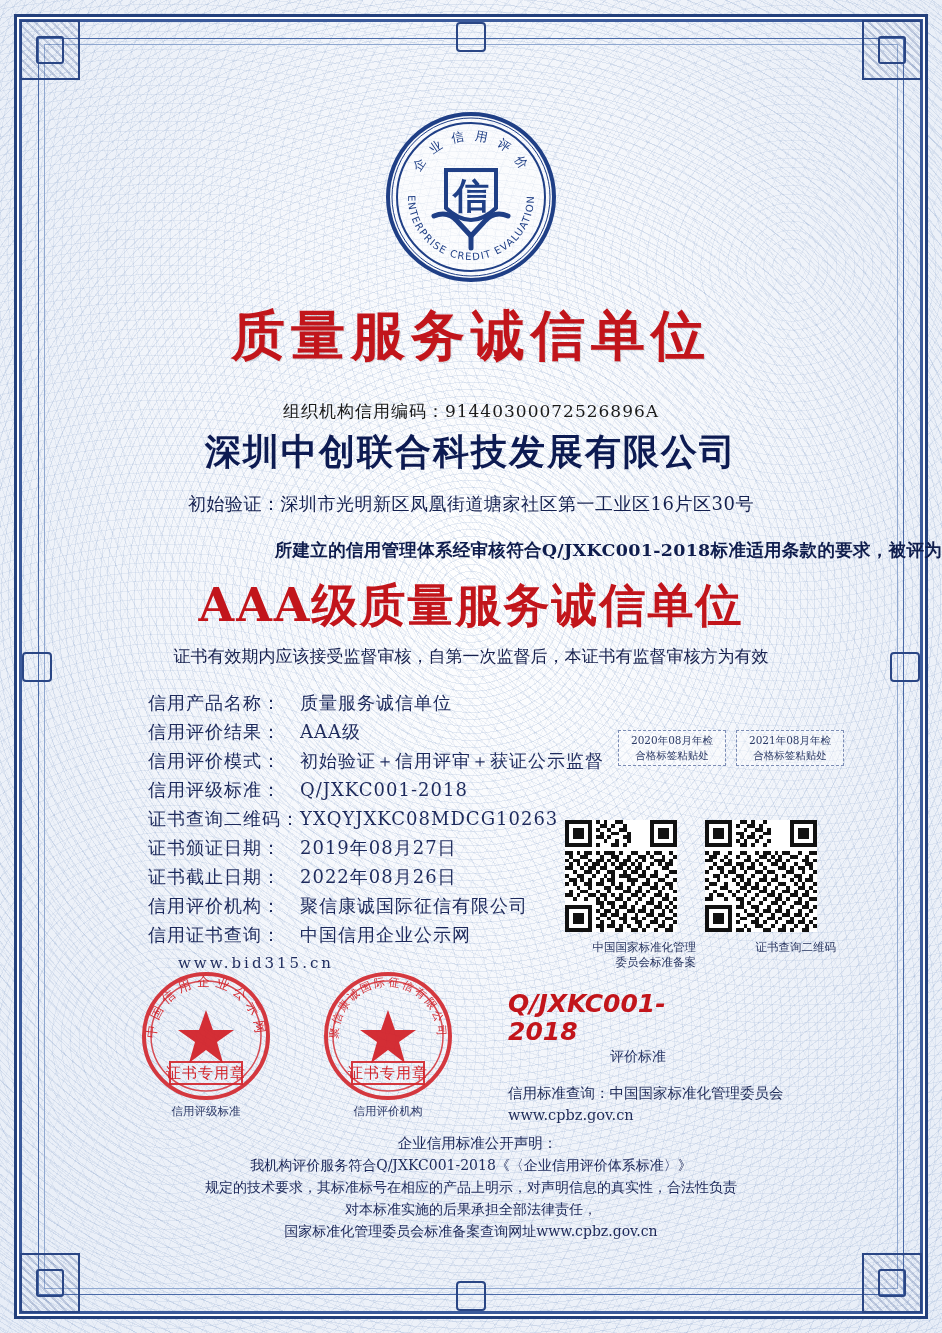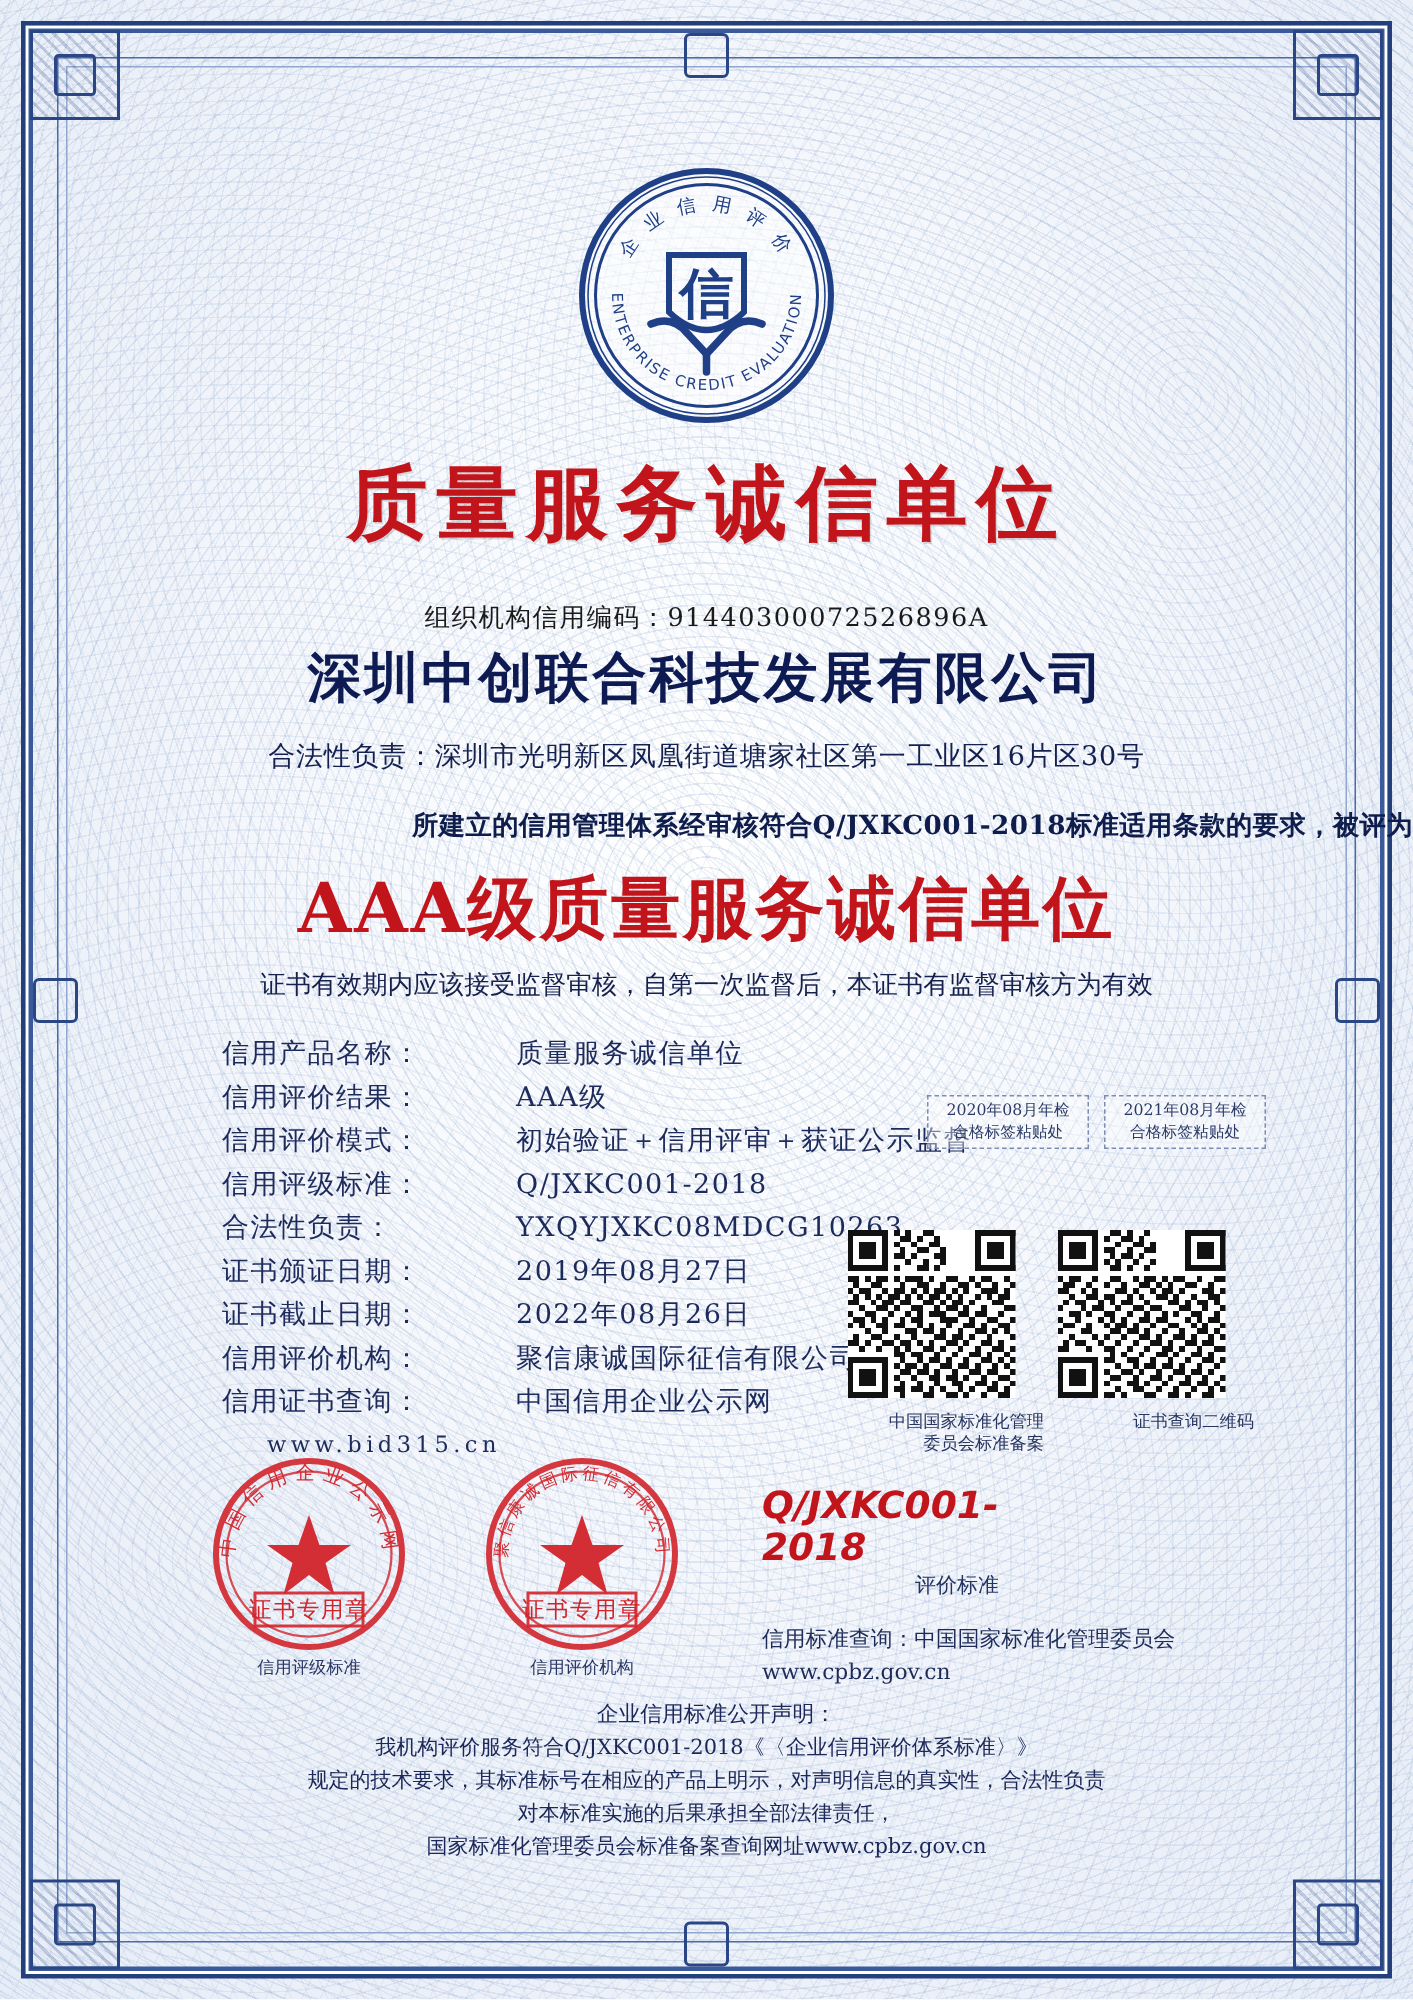--- a/index.html
+++ b/index.html
@@ -108,21 +108,21 @@
     font-family:"DejaVu Serif","Liberation Serif",serif;
     font-size:17px;color:#16204d;
   }
 
   
   .details{
     position:absolute;left:148px;top:688px;width:470px;
     font-family:"DejaVu Serif","Liberation Serif",serif;
     color:#1d2a5c;font-size:18px;line-height:29px;letter-spacing:1px;
   }
-  .row{display:flex;white-space:nowrap;gap:44px;}
+  .row{display:flex;white-space:nowrap;}
   .row .k{width:152px;flex:0 0 152px;}
   .row .v{flex:1;}
   .url{letter-spacing:3px;font-size:15px;padding-left:30px;}
 
   
   .insp{
     position:absolute;width:106px;height:34px;border:1px dashed #7b8cb5;
     color:#2b3a66;font-size:10.5px;line-height:15px;text-align:center;
     display:flex;flex-direction:column;justify-content:center;
     font-family:"DejaVu Serif","Liberation Serif",serif;background:rgba(255,255,255,0.4);
@@ -218,21 +218,21 @@
 
         <path d="M 48,104 Q 62,98 72,110 L 85,124 L 98,110 Q 108,98 122,104" fill="none" stroke="#1f3f86" stroke-width="5" stroke-linecap="round"></path>
         <path d="M 85,124 L 85,136" stroke="#1f3f86" stroke-width="5" stroke-linecap="round"></path>
         <circle cx="85" cy="85" r="79" fill="none" stroke="#1f3f86" stroke-width="1"></circle>
       </svg>
     </div>
 
     <div class="title-main">质量服务诚信单位</div>
     <div class="code-line">组织机构信用编码：91440300072526896A</div>
     <div class="company">深圳中创联合科技发展有限公司</div>
-    <div class="address">合法性负责：深圳市光明新区凤凰街道塘家社区第一工业区16片区30号</div>
+    <div class="address">初始验证：深圳市光明新区凤凰街道塘家社区第一工业区16片区30号</div>
     <div class="statement">所建立的信用管理体系经审核符合Q/JXKC001-2018标准适用条款的要求，被评为</div>
     <div class="grade">AAA级质量服务诚信单位</div>
     <div class="note">证书有效期内应该接受监督审核，自第一次监督后，本证书有监督审核方为有效</div>
 
     <div class="details">
       <div class="row">
         <span class="k">信用产品名称：</span>
         <span class="v">质量服务诚信单位</span>
       </div>
       <div class="row">
@@ -241,21 +241,21 @@
       </div>
       <div class="row">
         <span class="k">信用评价模式：</span>
         <span class="v">初始验证＋信用评审＋获证公示监督</span>
       </div>
       <div class="row">
         <span class="k">信用评级标准：</span>
         <span class="v">Q/JXKC001-2018</span>
       </div>
       <div class="row">
-        <span class="k">合法性负责：</span>
+        <span class="k">证书查询二维码：</span>
         <span class="v">YXQYJXKC08MDCG10263</span>
       </div>
       <div class="row">
         <span class="k">证书颁证日期：</span>
         <span class="v">2019年08月27日</span>
       </div>
       <div class="row">
         <span class="k">证书截止日期：</span>
         <span class="v">2022年08月26日</span>
       </div>

